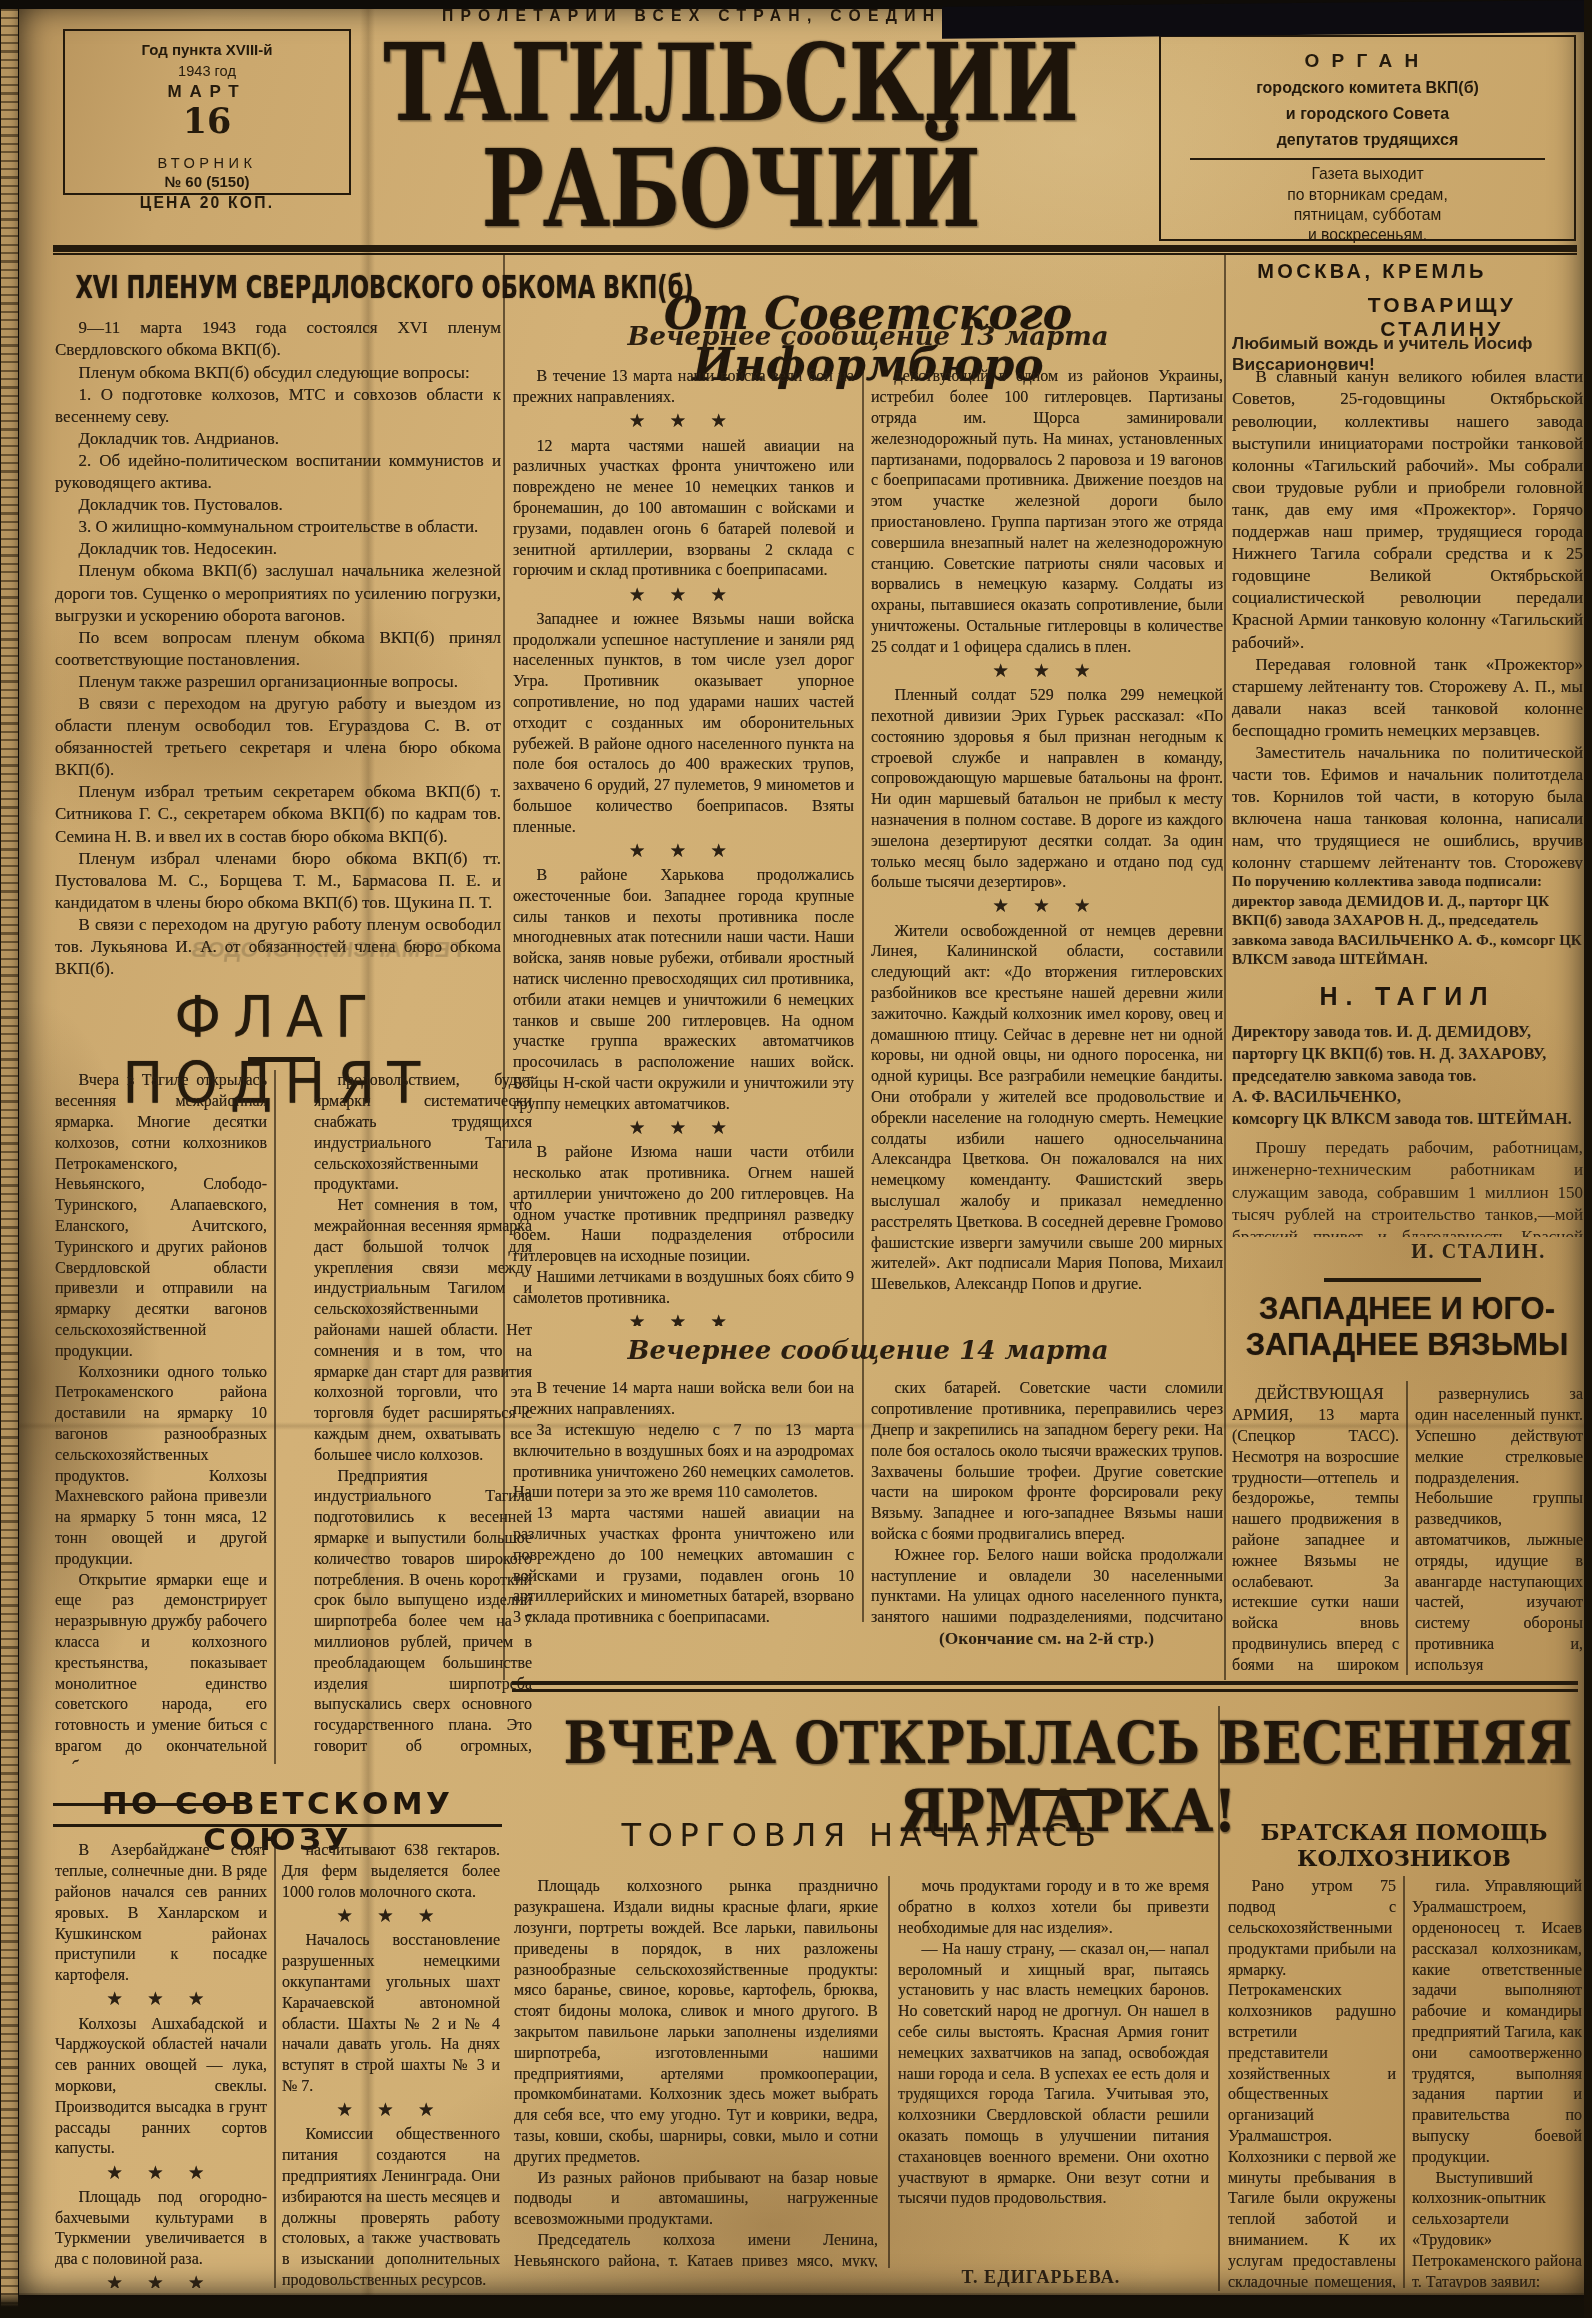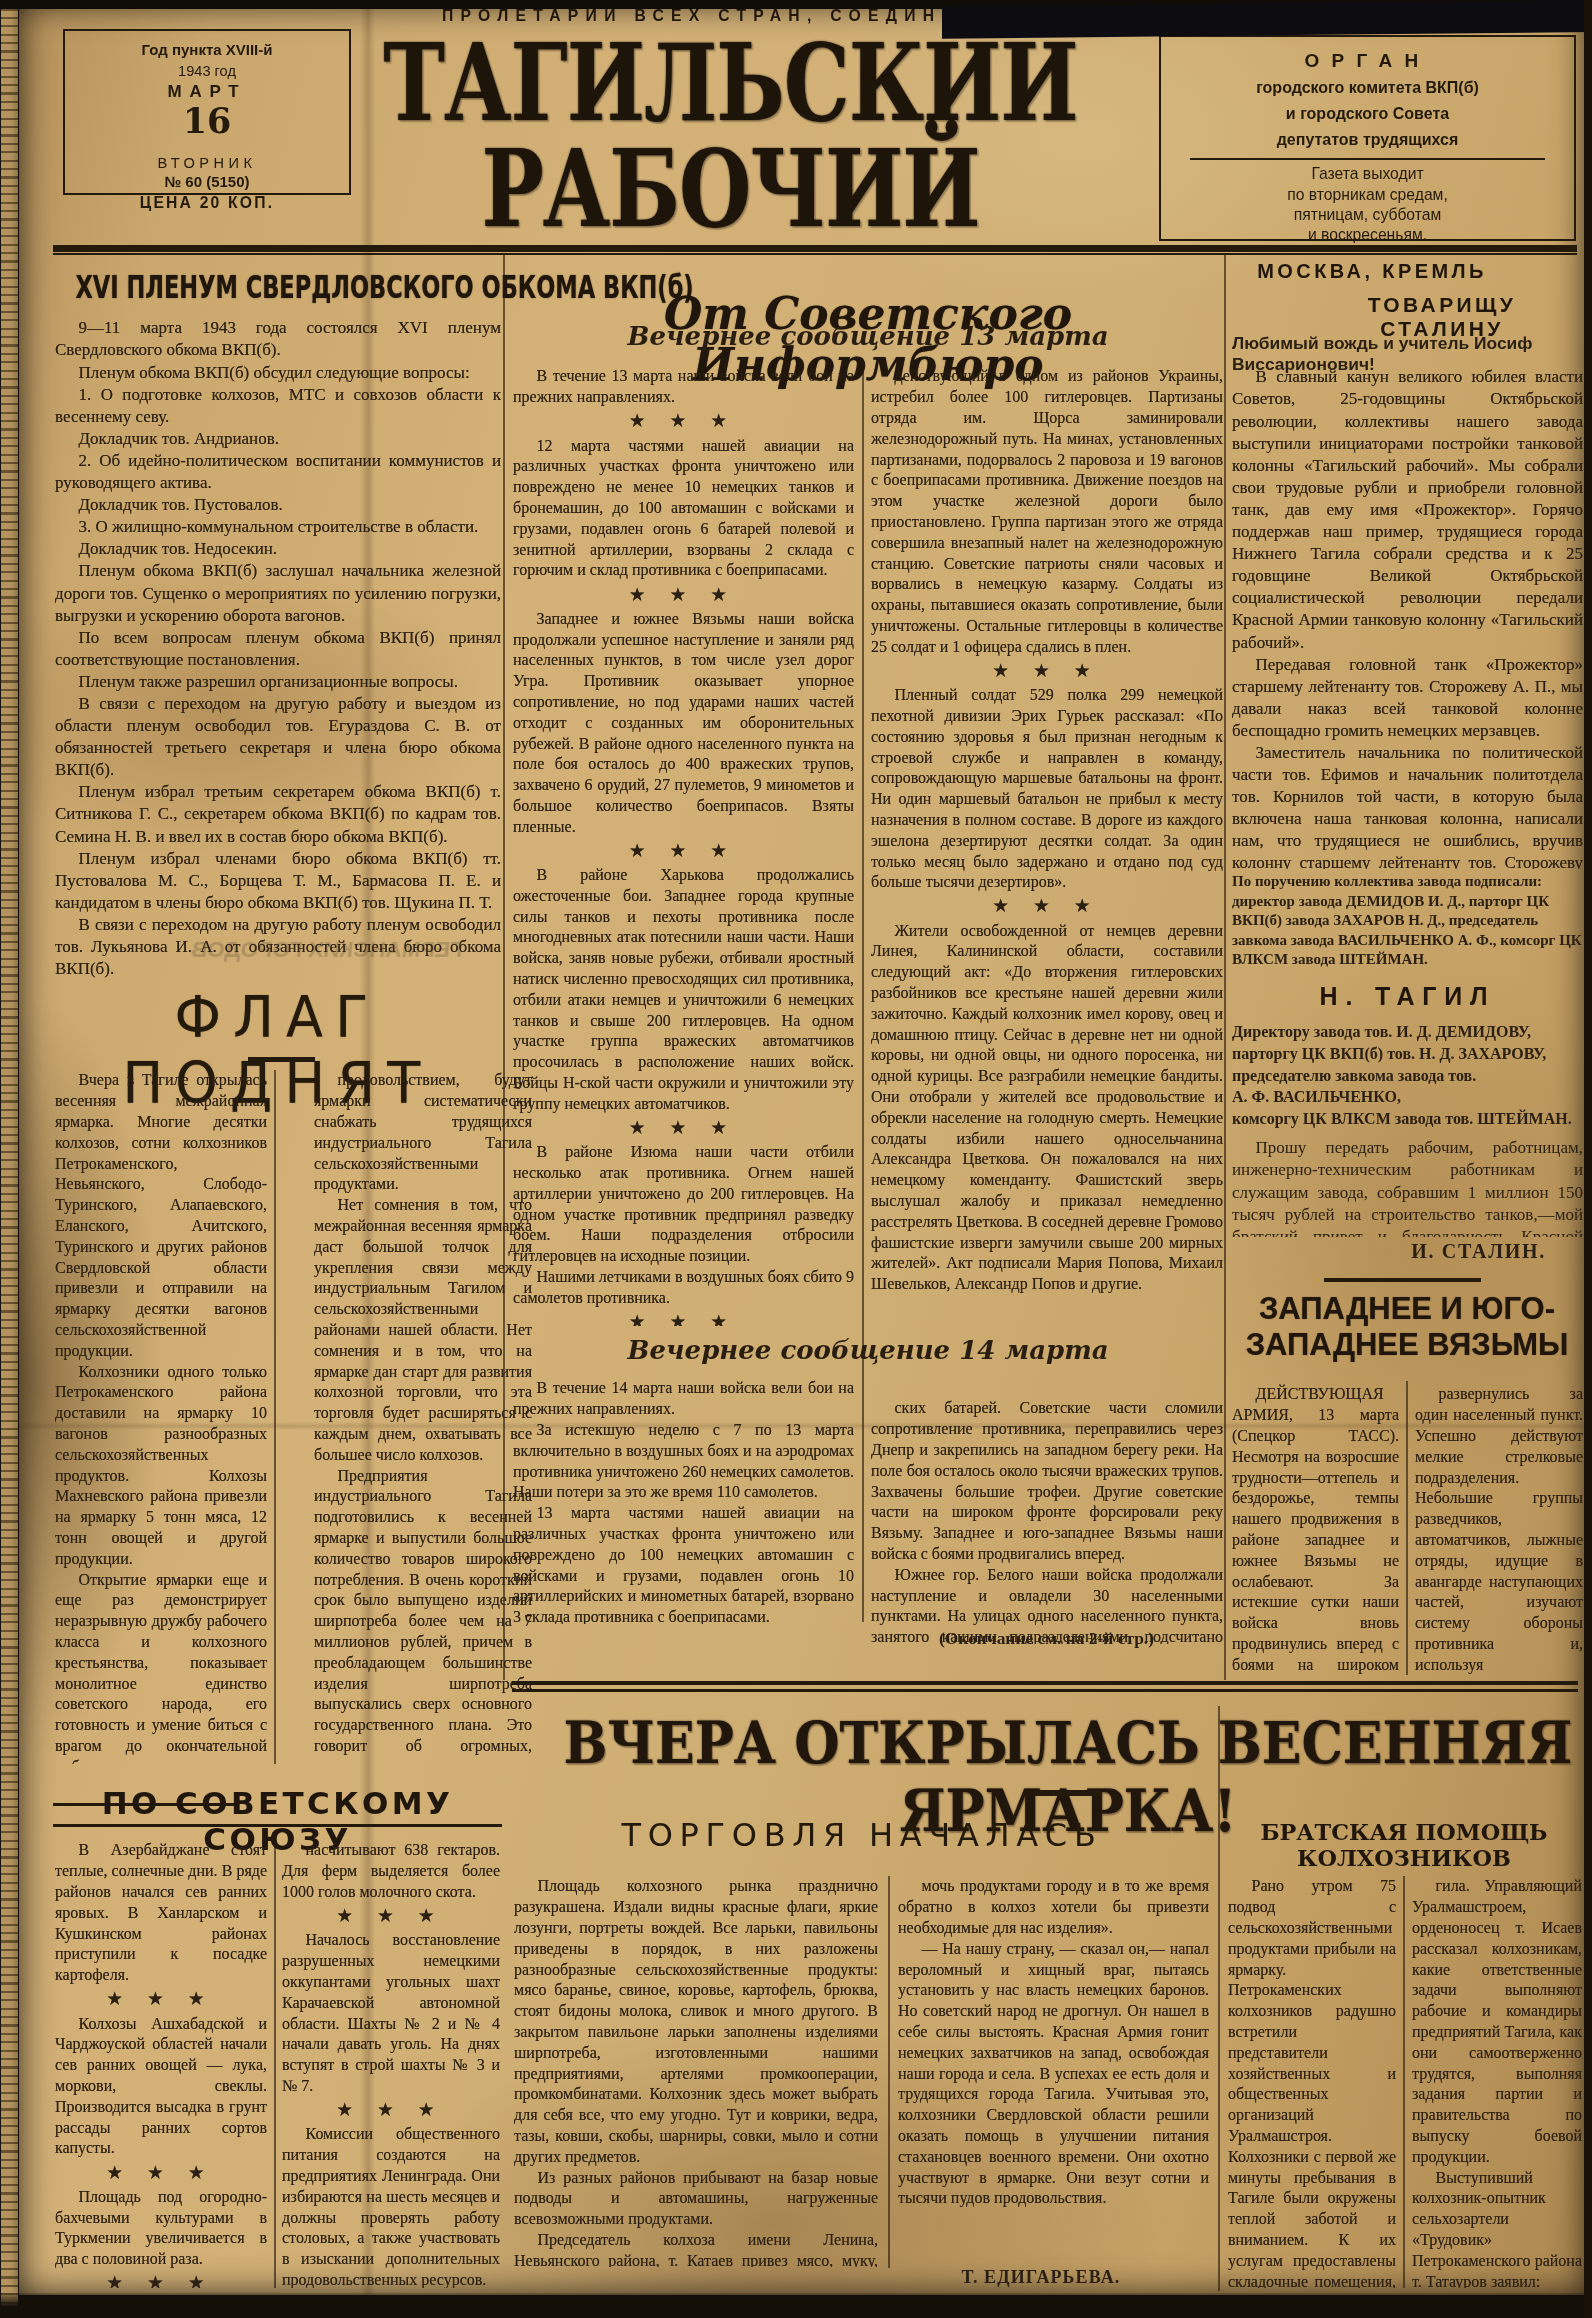--- a/index.html
+++ b/index.html
@@ -226,21 +226,21 @@
         <p>Пленный солдат 529 полка 299 немецкой пехотной дивизии Эрих Гурьек рассказал: «По состоянию здоровья я был признан негодным к строевой службе и направлен в команду, сопровождающую маршевые батальоны на фронт. Ни один маршевый батальон не прибыл к месту назначения в полном составе. В дороге из каждого эшелона дезертируют десятки солдат. За один только месяц было задержано и отдано под суд больше тысячи дезертиров».</p>
         <p class="stars">★ ★ ★</p>
         <p>Жители освобожденной от немцев деревни Линея, Калининской области, составили следующий акт: «До вторжения гитлеровских разбойников все крестьяне нашей деревни жили зажиточно. Каждый колхозник имел корову, овец и домашнюю птицу. Сейчас в деревне нет ни одной коровы, ни одной овцы, ни одного поросенка, ни одной курицы. Все разграбили немецкие бандиты. Они отобрали у жителей все продовольствие и обрекли население на голодную смерть. Немецкие солдаты избили нашего односельчанина Александра Цветкова. Он пожаловался на них немецкому коменданту. Фашистский зверь выслушал жалобу и приказал немедленно расстрелять Цветкова. В соседней деревне Громово фашистские изверги замучили свыше 200 мирных жителей». Акт подписали Мария Попова, Михаил Шевельков, Александр Попов и другие.</p>
       </div>
     <div class="h-vecher" style="top:1332px;">Вечернее сообщение 14 марта</div>
     <div class="col" style="left:494px;top:1375px;width:341px;height:246px;">
         <p>В течение 14 марта наши войска вели бои на прежних направлениях.</p>
         <p>За истекшую неделю с 7 по 13 марта включительно в воздушных боях и на аэродромах противника уничтожено 260 немецких самолетов. Наши потери за это же время 110 самолетов.</p>
         <p>13 марта частями нашей авиации на различных участках фронта уничтожено или повреждено до 100 немецких автомашин с войсками и грузами, подавлен огонь 10 артиллерийских и минометных батарей, взорвано 3 склада противника с боеприпасами.</p>
       </div>
-    <div class="col" style="left:852px;top:1375px;width:352px;height:246px;margin-top:20px;">
+    <div class="col" style="left:852px;top:1375px;width:352px;height:246px;">
         <p>ских батарей. Советские части сломили сопротивление противника, переправились через Днепр и закрепились на западном берегу реки. На поле боя осталось около тысячи вражеских трупов. Захвачены большие трофеи. Другие советские части на широком фронте форсировали реку Вязьму. Западнее и юго-западнее Вязьмы наши войска с боями продвигались вперед.</p>
         <p>Южнее гор. Белого наши войска продолжали наступление и овладели 30 населенными пунктами. На улицах одного населенного пункта, занятого нашими подразделениями, подсчитано свыше 300 вражеских трупов.</p>
       </div>
     <div class="okonch">(Окончание см. на 2-й стр.)</div>
 
     <div class="h-moskva">МОСКВА, КРЕМЛЬ</div>
     <div class="h-tovarishu">ТОВАРИЩУ СТАЛИНУ</div>
     <div class="salutation">Любимый вождь и учитель Иосиф Виссарионович!</div>
     <div class="col" style="left:1213px;top:363px;width:351px;height:503px;font-size:17px;">
         <p>В славный канун великого юбилея власти Советов, 25-годовщины Октябрьской революции, коллективы нашего завода выступили инициаторами постройки танковой колонны «Тагильский рабочий». Мы собрали свои трудовые рубли и приобрели головной танк, дав ему имя «Прожектор». Горячо поддержав наш пример, трудящиеся города Нижнего Тагила собрали средства и к 25 годовщине Великой Октябрьской социалистической революции передали Красной Армии танковую колонну «Тагильский рабочий».</p>

